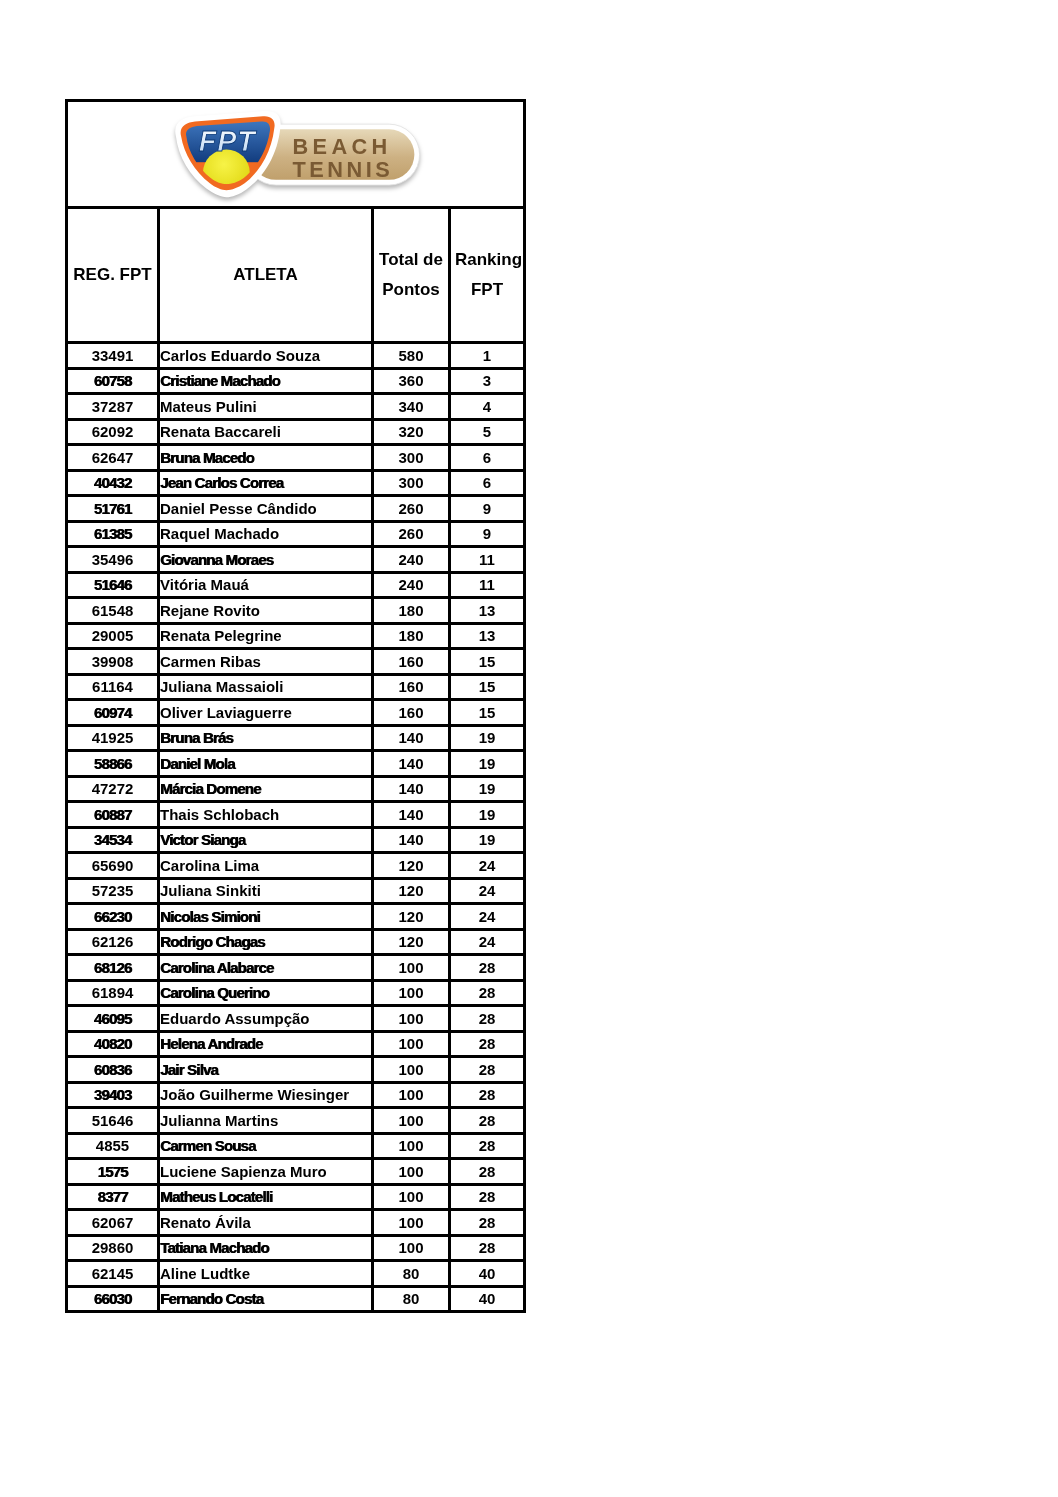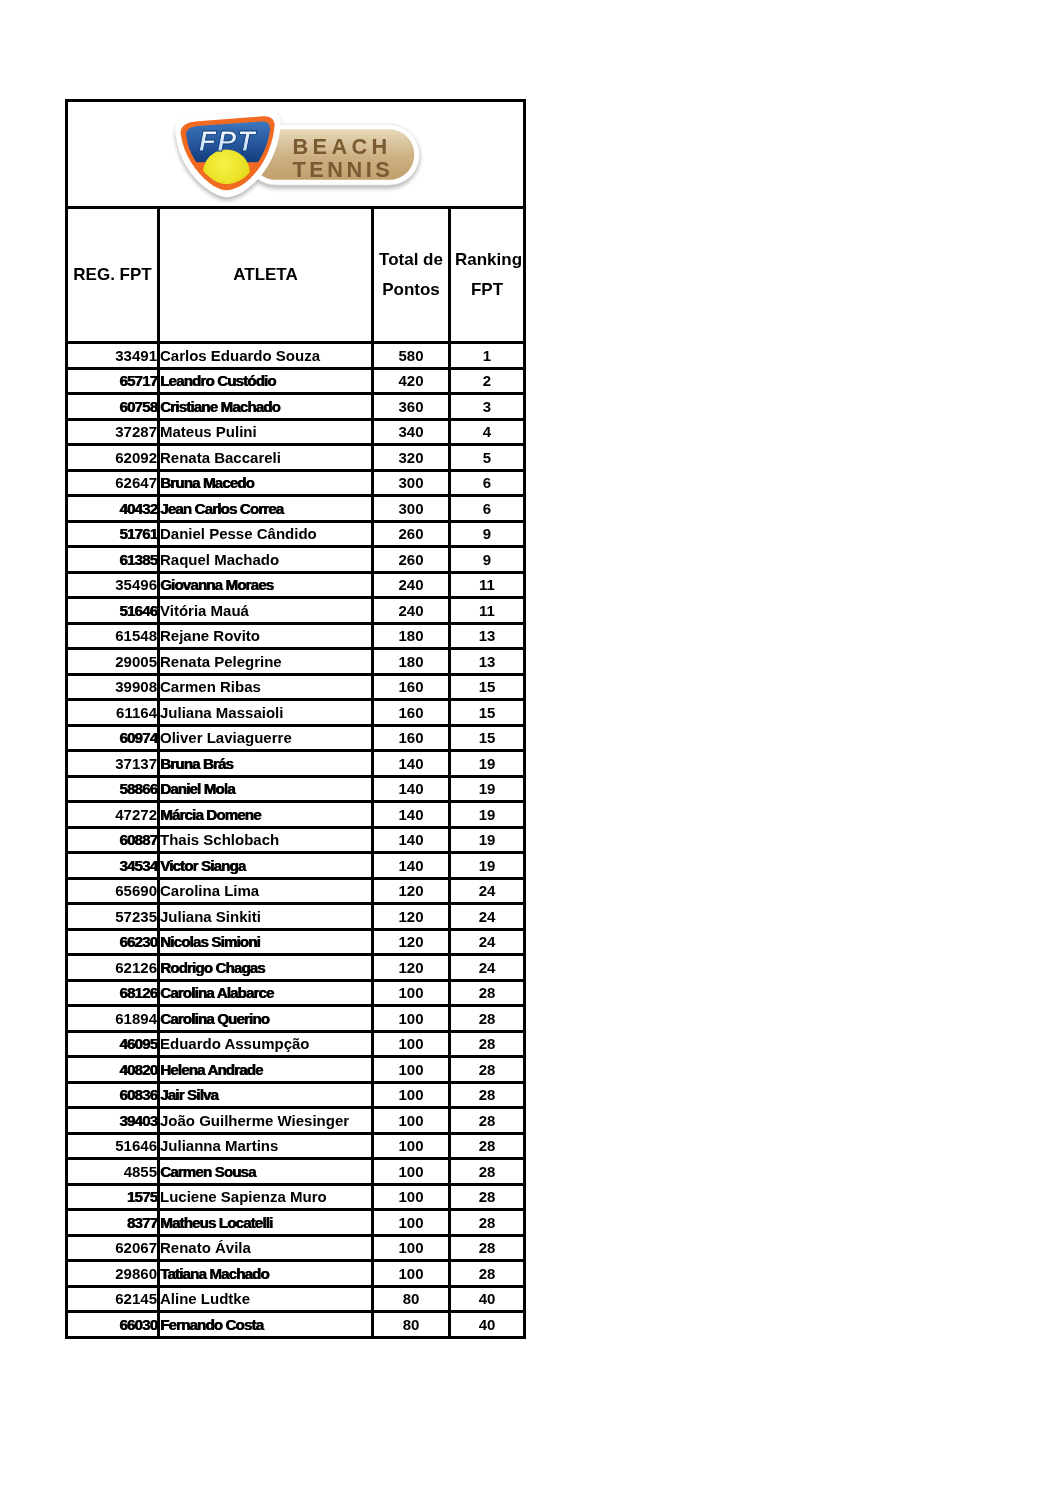--- a/index.html
+++ b/index.html
@@ -30,21 +30,21 @@
     font-size:17px;font-weight:bold;color:#000;
     text-align:center;line-height:1.75;
     white-space:normal;
     padding:0 4px;
   }
   tr.data-row{height:25.5px;}
   tr.data-row td{
     font-size:15px;font-weight:bold;color:#000;
     padding:0;
   }
-  td.reg{text-align:right;}
+  td.reg{text-align:center;}
   td.name{text-align:left;padding-left:5px;margin-left:12px;}
   td.pts{text-align:center;color:#e11d23;}
   td.rank{text-align:center;}
   
   .xc{letter-spacing:-0.8px;text-shadow:0.7px 0 currentColor;}
   
   .xg{color:#595959;text-shadow:none;}
 
   .logo-wrap{display:inline-block;line-height:0;}
   .logo-wrap svg{filter:drop-shadow(0 3px 2px rgba(0,0,0,0.28));}
@@ -113,26 +113,20 @@
         <th>Ranking FPT</th>
       </tr>
 
     <tr class="data-row">
           <td class="reg">33491</td>
           <td class="name">Carlos Eduardo Souza</td>
           <td class="pts">580</td>
           <td class="rank">1</td>
         </tr>
         <tr class="data-row">
-          <td class="reg xc">65717</td>
-          <td class="name xc">Leandro Custódio</td>
-          <td class="pts">420</td>
-          <td class="rank">2</td>
-        </tr>
-        <tr class="data-row">
           <td class="reg xc">60758</td>
           <td class="name xc">Cristiane Machado</td>
           <td class="pts">360</td>
           <td class="rank">3</td>
         </tr>
         <tr class="data-row">
           <td class="reg">37287</td>
           <td class="name">Mateus Pulini</td>
           <td class="pts">340</td>
           <td class="rank">4</td>
@@ -203,21 +197,21 @@
           <td class="pts">160</td>
           <td class="rank">15</td>
         </tr>
         <tr class="data-row">
           <td class="reg xc">60974</td>
           <td class="name">Oliver Laviaguerre</td>
           <td class="pts">160</td>
           <td class="rank">15</td>
         </tr>
         <tr class="data-row">
-          <td class="reg xg">37137</td>
+          <td class="reg xg">41925</td>
           <td class="name xc">Bruna Brás</td>
           <td class="pts">140</td>
           <td class="rank">19</td>
         </tr>
         <tr class="data-row">
           <td class="reg xc">58866</td>
           <td class="name xc">Daniel Mola</td>
           <td class="pts">140</td>
           <td class="rank">19</td>
         </tr>

